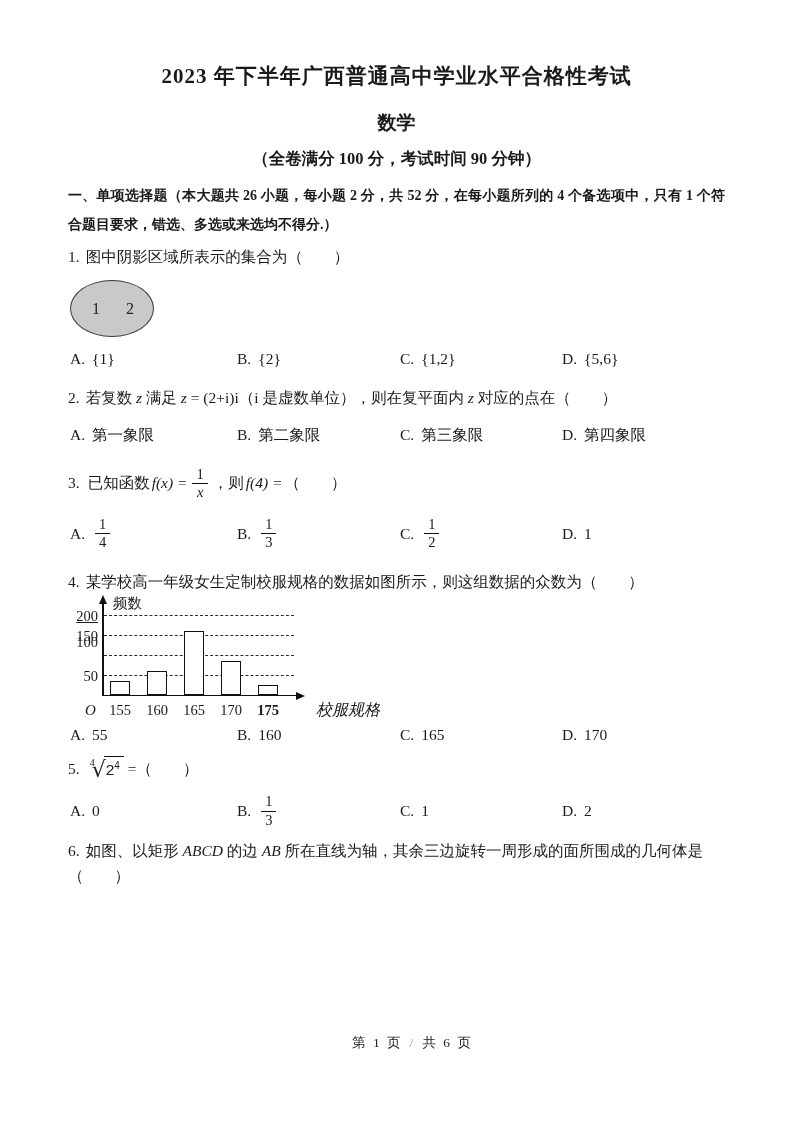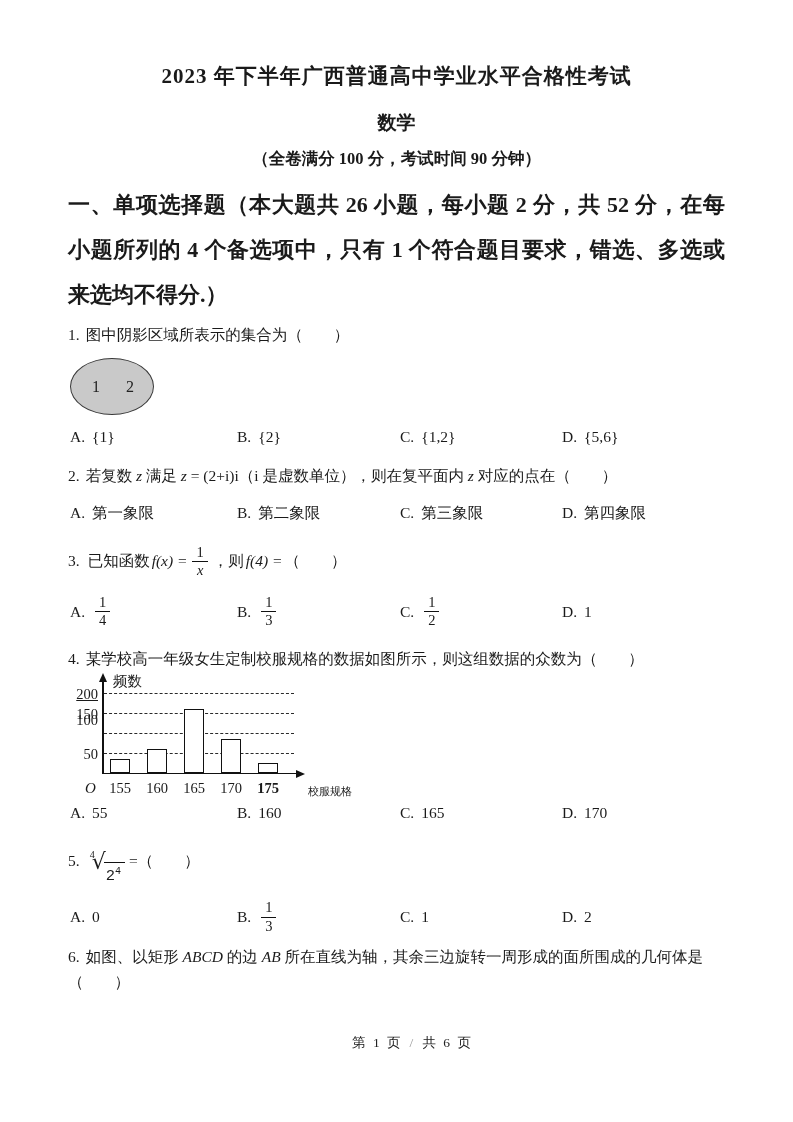--- a/index.html
+++ b/index.html
@@ -17,21 +17,21 @@
     text-align:center;font-weight:bold;font-size:21px;
     letter-spacing:1px;margin:0 0 20px 0;
   }
   .subject{
     text-align:center;font-weight:bold;font-size:19px;margin:0 0 12px 0;
   }
   .exam-info{
     text-align:center;font-weight:bold;font-size:16.5px;margin:0 0 12px 0;
   }
   .section-heading{
-    font-weight:bold;font-size:22px;line-height:2.05;margin:0 0 6px 0;
+    font-weight:bold;font-size:14px;line-height:2.05;margin:0 0 6px 0;
     text-align:justify;
   }
   .qline{font-size:15.5px;line-height:1.6;margin:0;}
   .qline .qnum{margin-right:6px;}
   .qflex{display:flex;align-items:center;gap:2px;}
   .var{font-family:"Liberation Serif",serif;font-style:italic;}
   .serif-num{font-family:"Liberation Serif",serif;}
   
   .opts{
     display:grid;grid-template-columns:167px 163px 162px 1fr;
@@ -48,21 +48,21 @@
     font-family:"Liberation Serif",serif;margin:2px 3px;
   }
   .frac .num{border-bottom:1.3px solid #111;padding:0 4px;}
   .frac .den{padding:0 4px;}
   
   .radical{display:inline-flex;align-items:center;margin:0 2px;}
   .rindex{font-size:10px;position:relative;top:-7px;margin-right:-3px;font-family:"Liberation Serif",serif;}
   .rsign{font-size:22px;line-height:1;font-family:"DejaVu Sans",sans-serif;}
   .radicand{
     border-top:1.4px solid #111;padding:1px 4px 0 2px;margin-left:-2px;
-    font-family:Liberation Mono, monospace;font-size:15.5px;margin-top:28px;
+    font-family:Liberation Sans, sans-serif;font-size:15.5px;
   }
   .radicand sup{font-size:10px;}
   
   .venn{margin:10px 0 14px 2px;height:56px;}
   .ellipse{
     position:relative;width:82px;height:55px;
     border:1.5px solid #3a3a3a;border-radius:50%;
   }
   .ellipse .v1,.ellipse .v2{
     position:absolute;top:50%;transform:translateY(-50%);
@@ -75,21 +75,21 @@
   .plot{position:relative;width:330px;height:118px;}
   .yaxis{position:absolute;left:34px;top:2px;bottom:22px;width:1.6px;background:#111;}
   .yarrow{position:absolute;left:30.5px;top:-5px;width:0;height:0;
     border-left:4.5px solid transparent;border-right:4.5px solid transparent;
     border-bottom:9px solid #111;}
   .xaxis{position:absolute;left:34px;bottom:22px;height:1.6px;width:196px;background:#111;}
   .xarrow{position:absolute;left:228px;bottom:18.2px;width:0;height:0;
     border-top:4.5px solid transparent;border-bottom:4.5px solid transparent;
     border-left:9px solid #111;}
   .ylab{position:absolute;left:45px;top:-6px;font-size:14.5px;}
-  .xlab{position:absolute;left:240px;bottom:-3px;font-size:11px;}
+  .xlab{position:absolute;left:248px;bottom:-3px;font-size:16px;font-style:italic;}
   .olab{position:absolute;left:17px;bottom:-1px;font-style:italic;font-size:15px;
     font-family:"Liberation Serif",serif;}
   .gridline{position:absolute;height:0;border-top:1.6px dashed #2a2a2a;}
   .ytick{position:absolute;left:0;width:30px;text-align:right;font-size:14.5px;
     font-family:"Liberation Serif",serif;line-height:1.2;}
   .xtick{position:absolute;bottom:-1px;width:36px;text-align:center;font-size:14.5px;
     font-family:"Liberation Serif",serif;}
   .bar{position:absolute;bottom:23px;box-sizing:border-box;}
   
   .footer{

